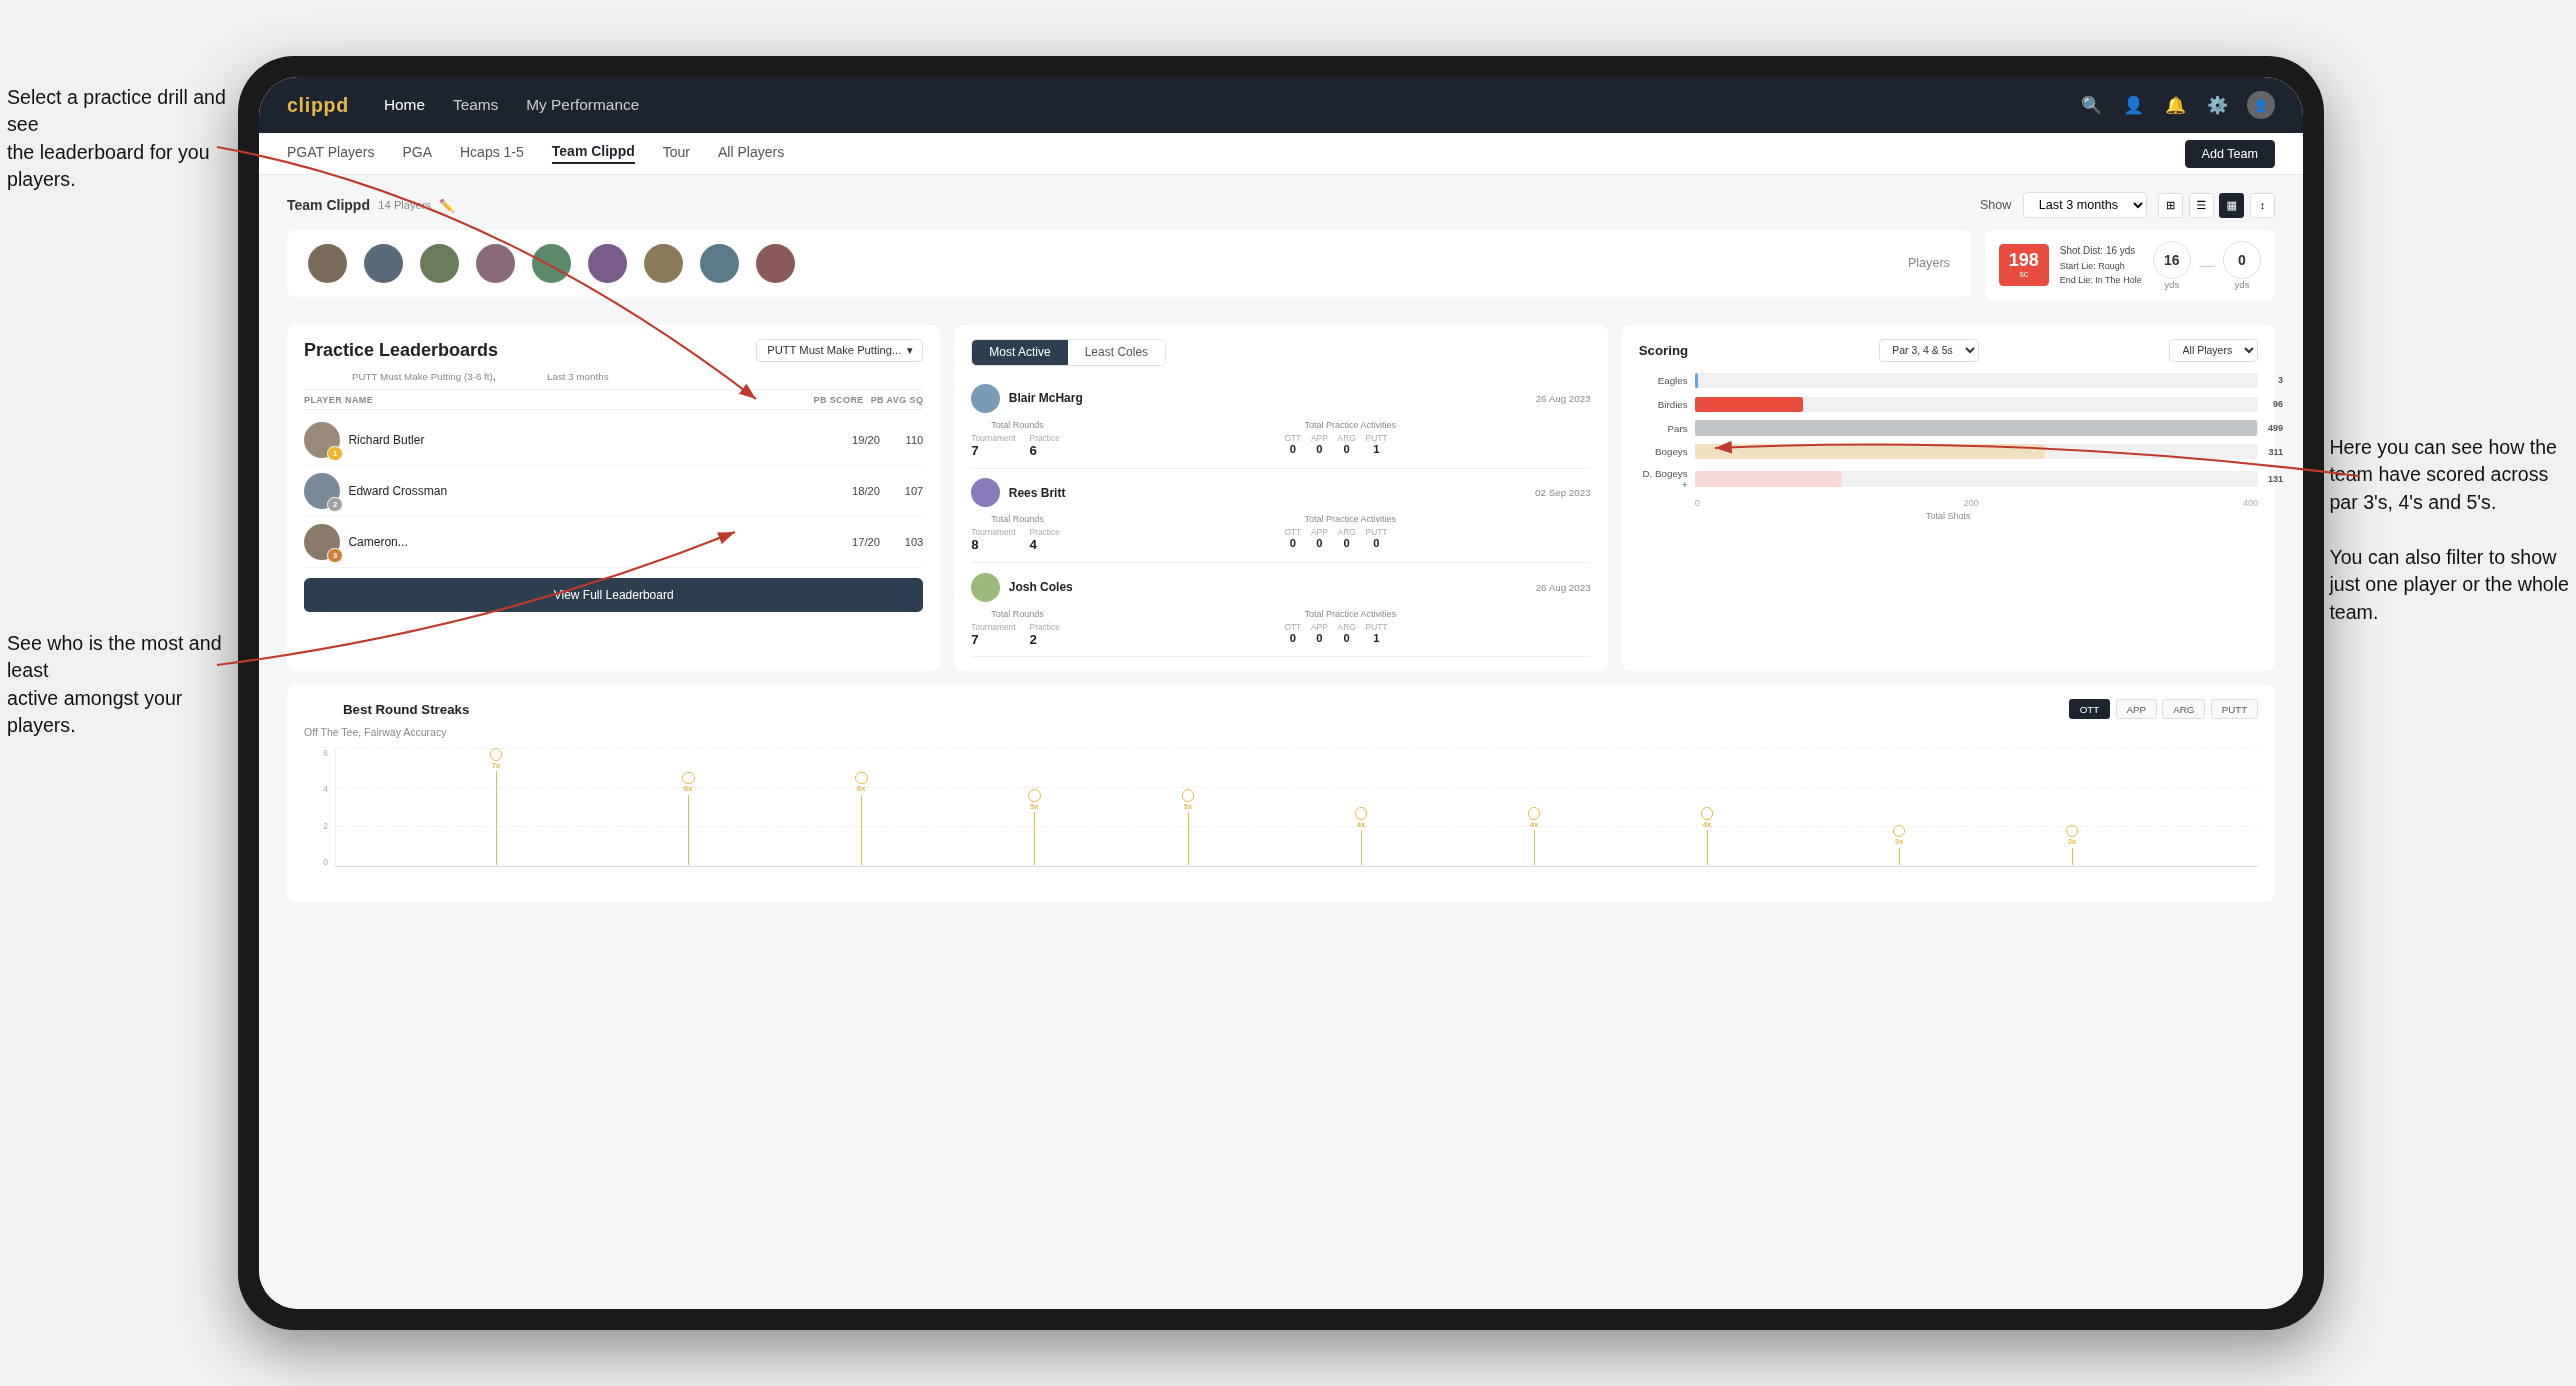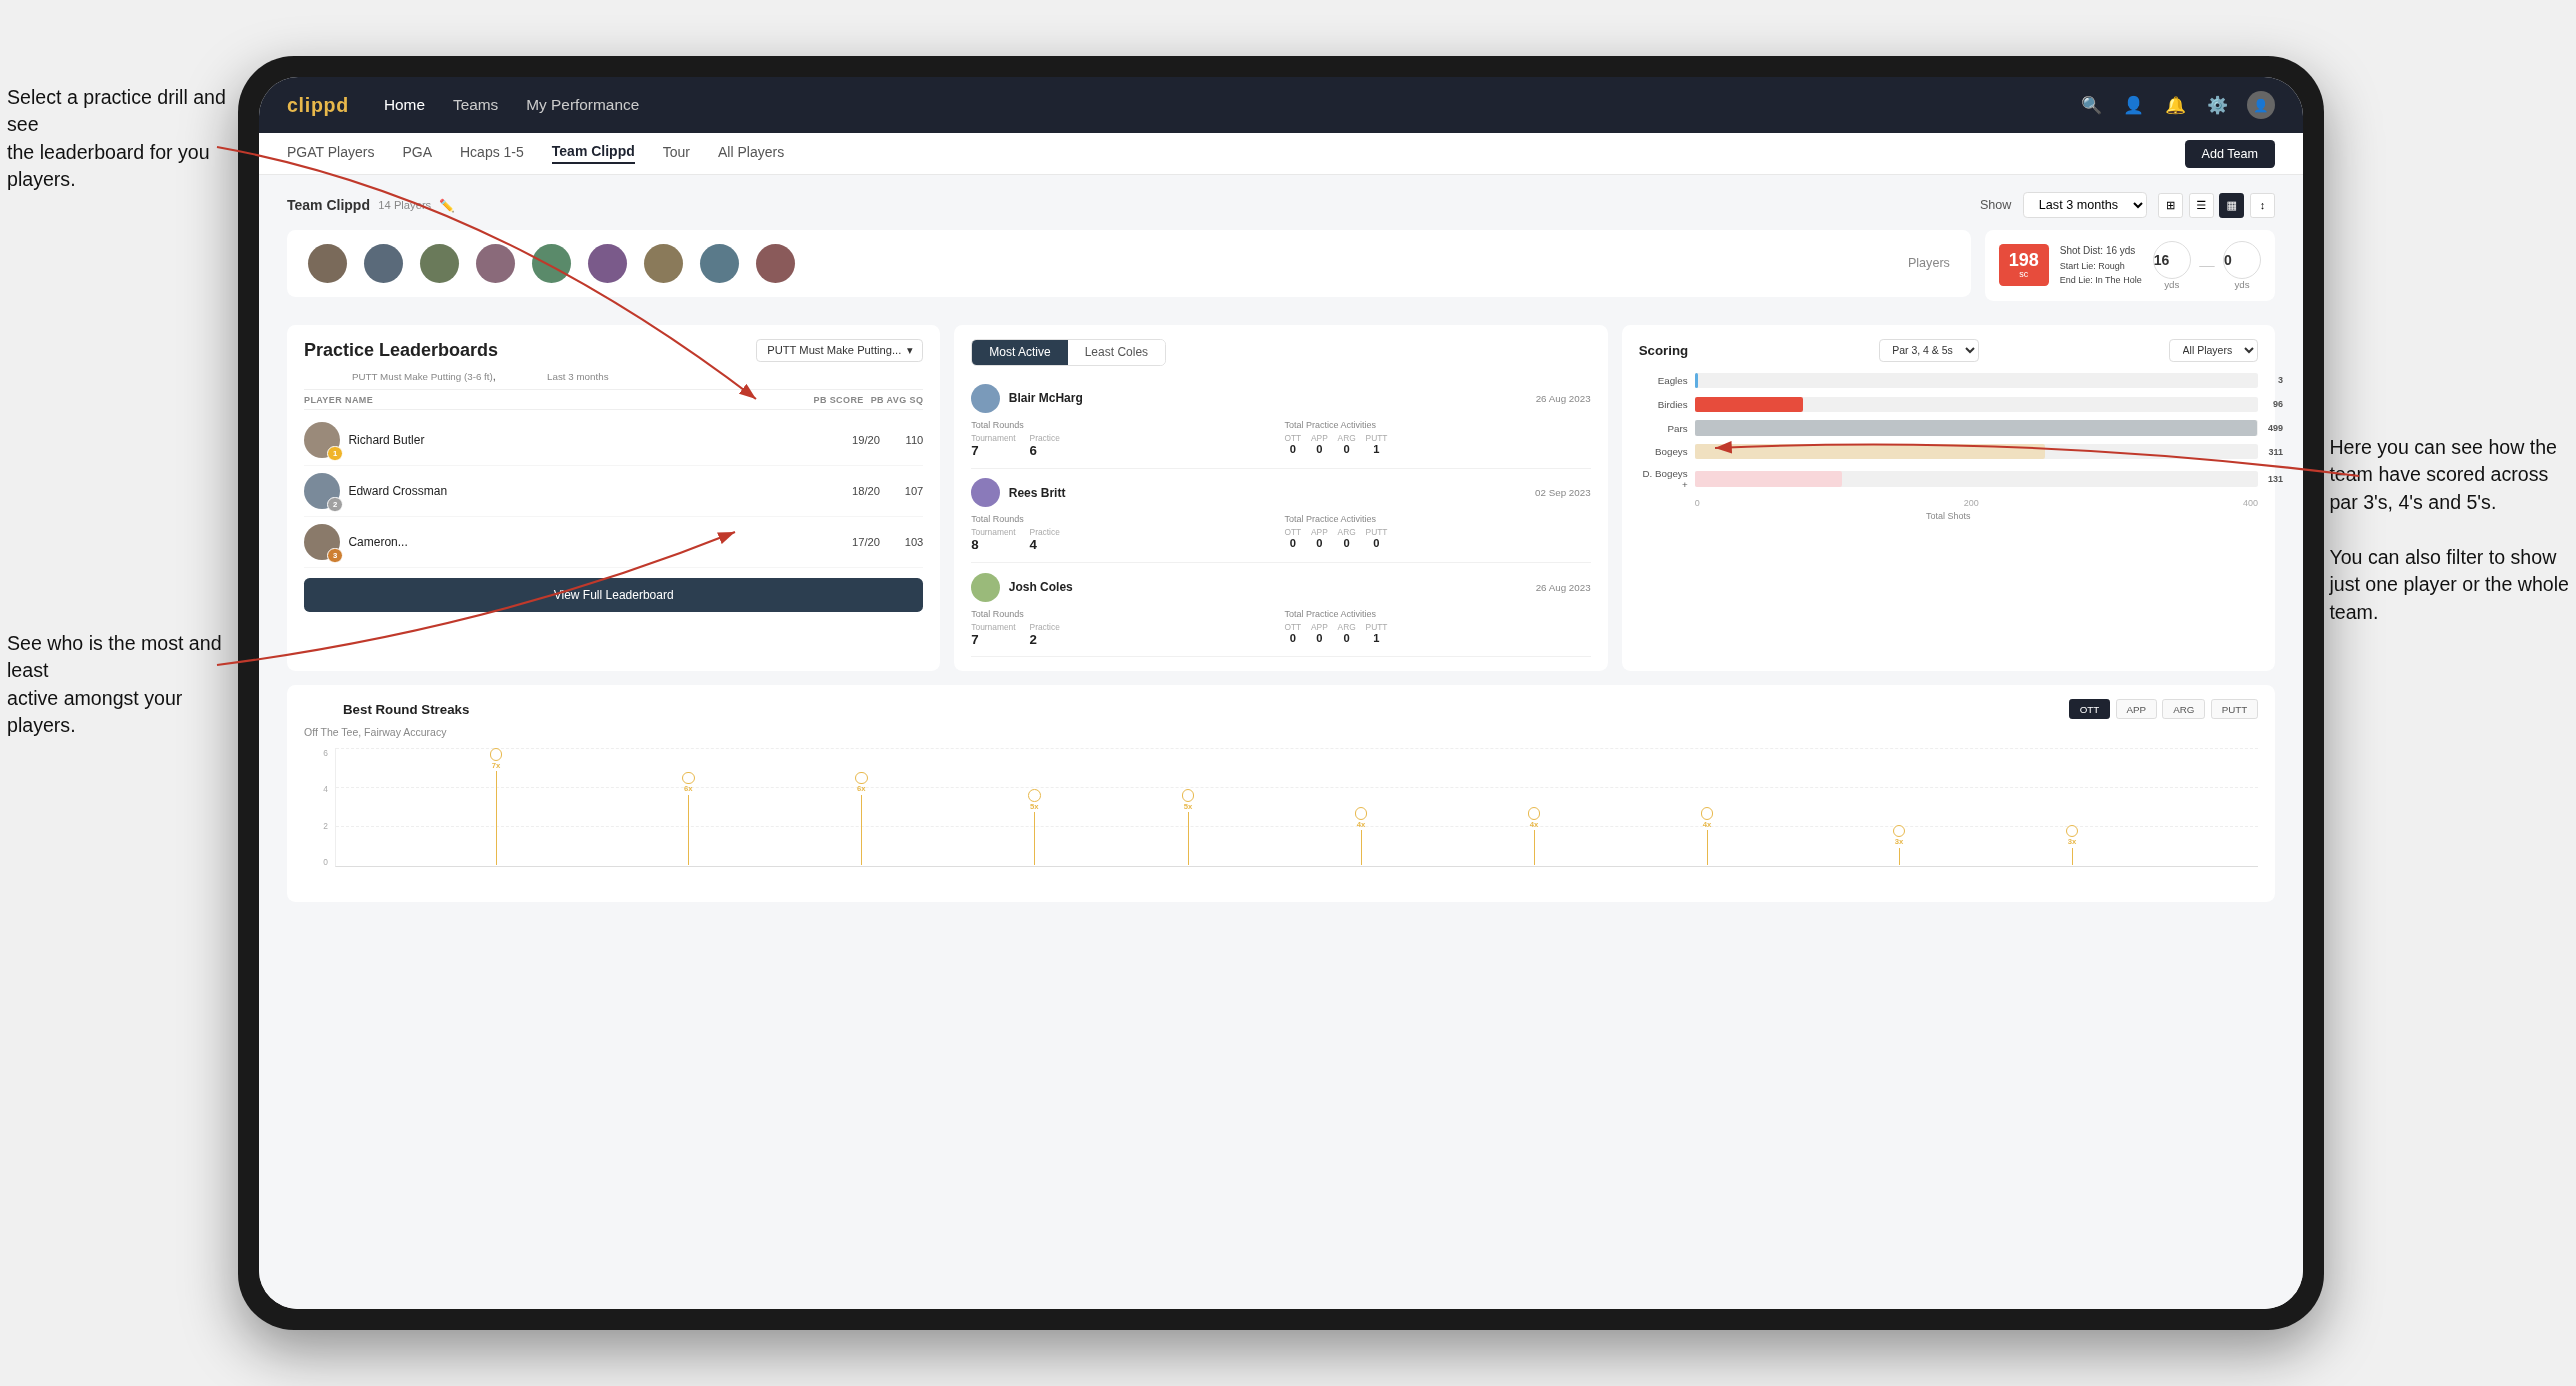--- a/index.html
+++ b/index.html
@@ -253,20 +253,21 @@
       align-items: center;
       gap: 8.4px;
     }
     .yardage-circle {
       border: 1.4px solid #ddd;
       border-radius: 50%;
       width: 38px;
       height: 38px;
       display: flex;
       align-items: center;
+      justify-content: center;
       font-size: 14px;
       font-weight: 700;
       color: #333;
     }
     .yardage-label {
       font-size: 9.8px;
       color: #888;
       text-align: center;
     }
     .yardage-separator {
@@ -452,20 +453,21 @@
     }
     .pac-stats {
       display: grid;
       grid-template-columns: 1fr 1fr;
       gap: 7px;
     }
     .pac-stat-label {
       font-size: 9px;
       color: #888;
       margin-bottom: 2.8px;
+      margin-left: 20px;
     }
     .pac-stat-values {
       display: flex;
       gap: 14px;
     }
     .pac-stat-sublabel {
       font-size: 8.4px;
       color: #aaa;
     }
     .pac-stat-value {

